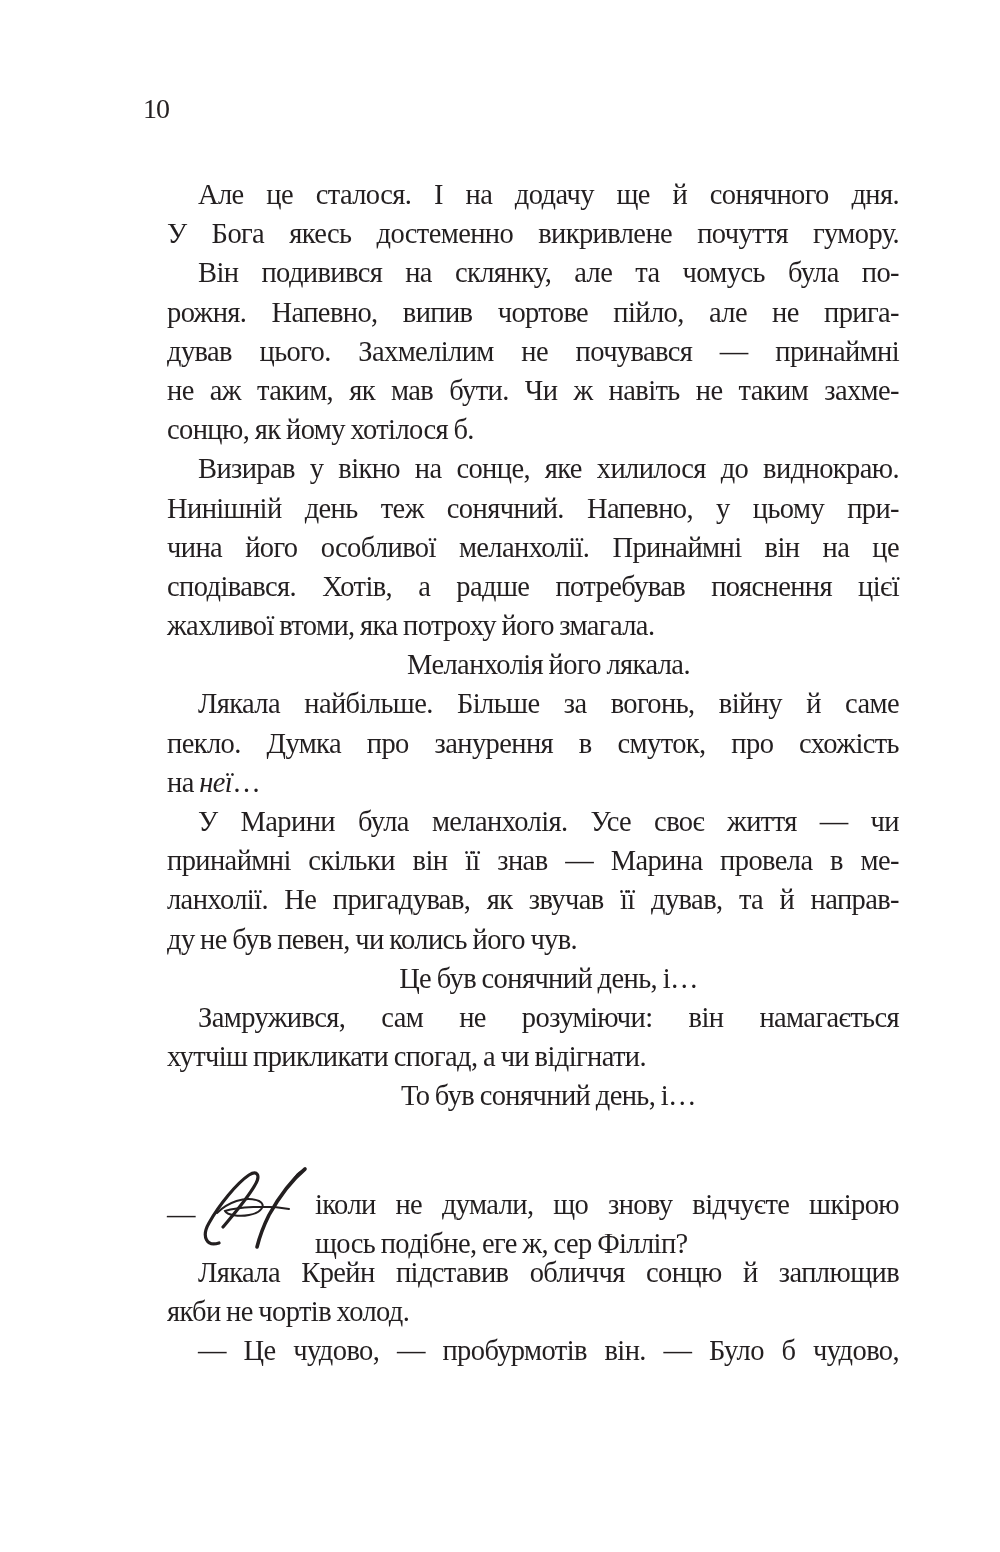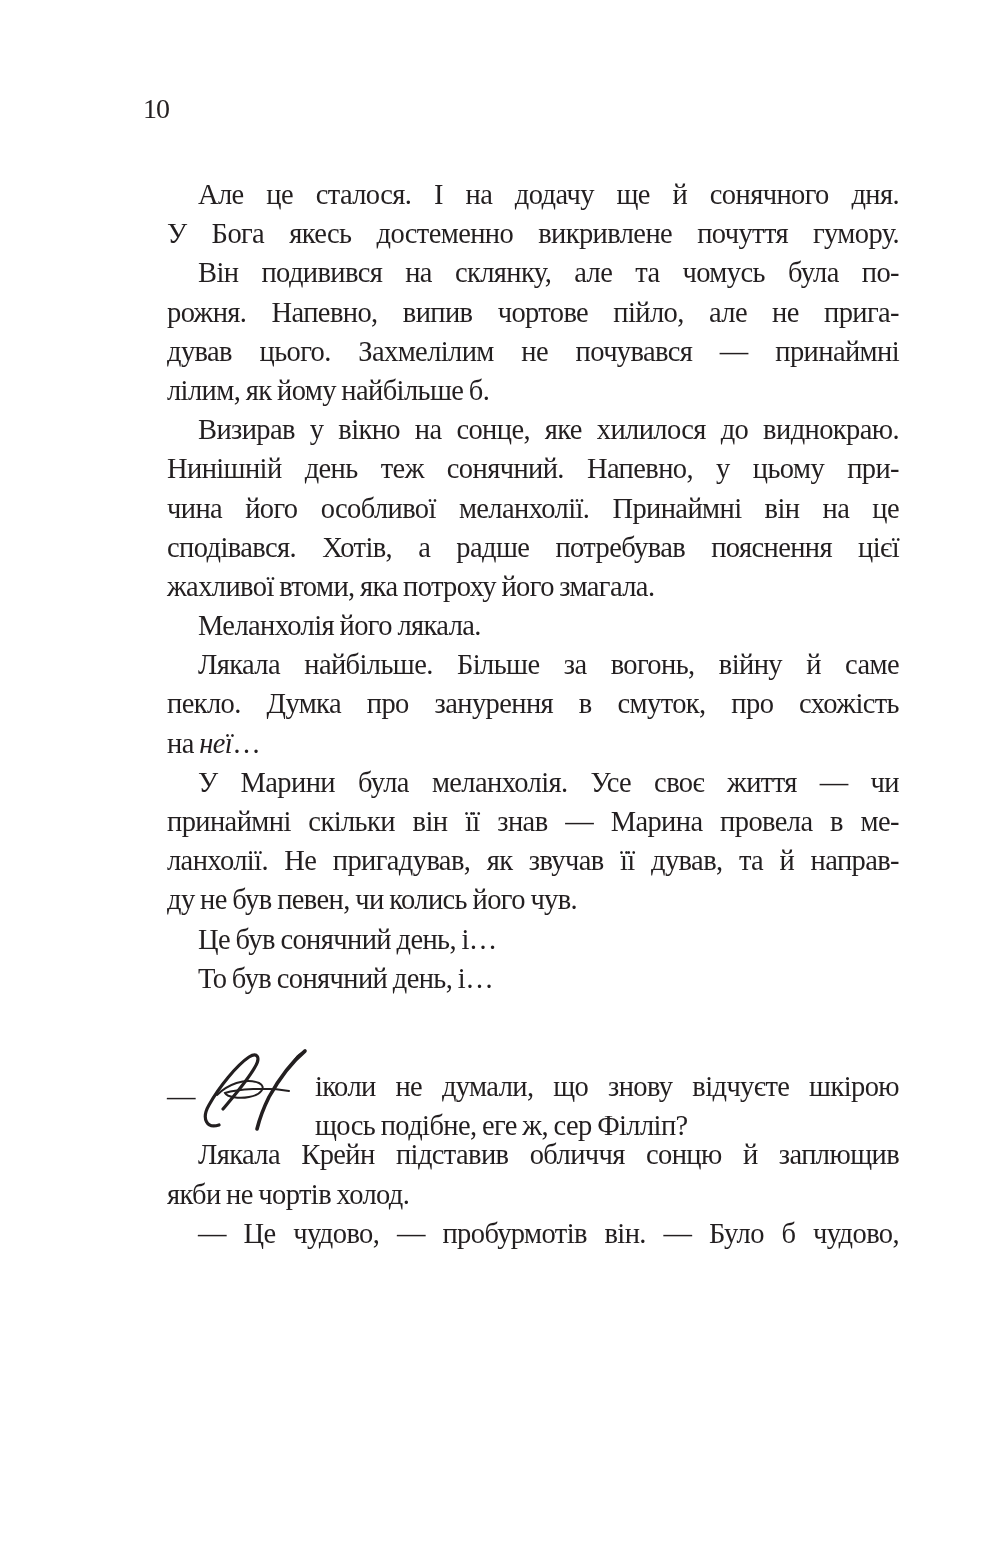--- a/index.html
+++ b/index.html
@@ -38,20 +38,21 @@
       display: block;
       white-space: nowrap;
       height: 39.2px;
     }
     .line.justify {
       text-align: justify;
       text-align-last: justify;
     }
     .line.indent {
       padding-left: 31px;
+      text-align: center;
     }
     .line.indent.justify {
       padding-left: 31px;
     }
     .italic { font-style: italic; }
     .section-break {
       height: 59px;
     }
     .dropcap-wrap {
       position: relative;
@@ -91,21 +92,22 @@
 
   <div>
     <span class="line indent justify">Але це сталося. І на додачу ще й сонячного дня.</span>
     <span class="line justify">У Бога якесь достеменно викривлене почуття гумору.</span>
   </div>
 
   <div>
     <span class="line indent justify">Він подивився на склянку, але та чомусь була по-</span>
     <span class="line justify">рожня. Напевно, випив чортове пійло, але не прига-</span>
     <span class="line justify">дував цього. Захмелілим не почувався — принаймні</span>
-    <span class="line">лілим, як йому найбільше б.</span>
+    <span class="line justify">не аж таким, як мав бути. Чи ж навіть не таким захме-</span>
+    <span class="line">сонцю, як йому хотілося б.</span>
   </div>
 
   <div>
     <span class="line indent justify">Визирав у вікно на сонце, яке хилилося до виднокраю.</span>
     <span class="line justify">Нинішній день теж сонячний. Напевно, у цьому при-</span>
     <span class="line justify">чина його особливої меланхолії. Принаймні він на це</span>
     <span class="line justify">сподівався. Хотів, а радше потребував пояснення цієї</span>
     <span class="line">жахливої втоми, яка потроху його змагала.</span>
   </div>
 
@@ -123,20 +125,24 @@
     <span class="line indent justify">У Марини була меланхолія. Усе своє життя — чи</span>
     <span class="line justify">принаймні скільки він її знав — Марина провела в ме-</span>
     <span class="line justify">ланхолії. Не пригадував, як звучав її дував, та й направ-</span>
     <span class="line">ду не був певен, чи колись його чув.</span>
   </div>
 
   <div>
     <span class="line indent">Це був сонячний день, і…</span>
   </div>
 
+  <div>
+    <span class="line indent justify">Замружився, сам не розуміючи: він намагається</span>
+    <span class="line">хутчіш прикликати спогад, а чи відігнати.</span>
+  </div>
 
   <div>
     <span class="line indent">То був сонячний день, і…</span>
   </div>
 
   <div class="section-break"></div>
 
   <div class="dropcap-wrap">
     <span class="dropcap-dash">—</span>
     <span class="dropcap">

